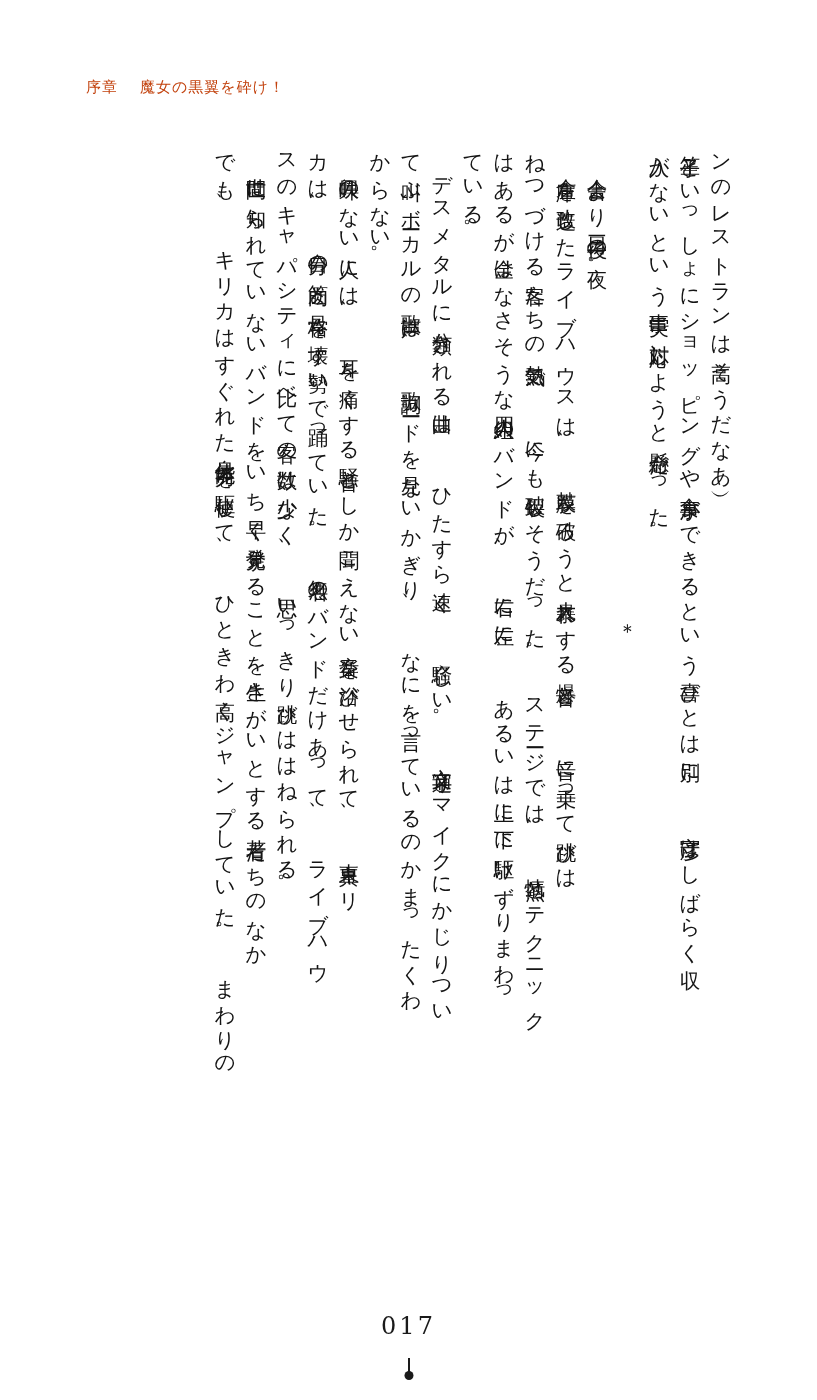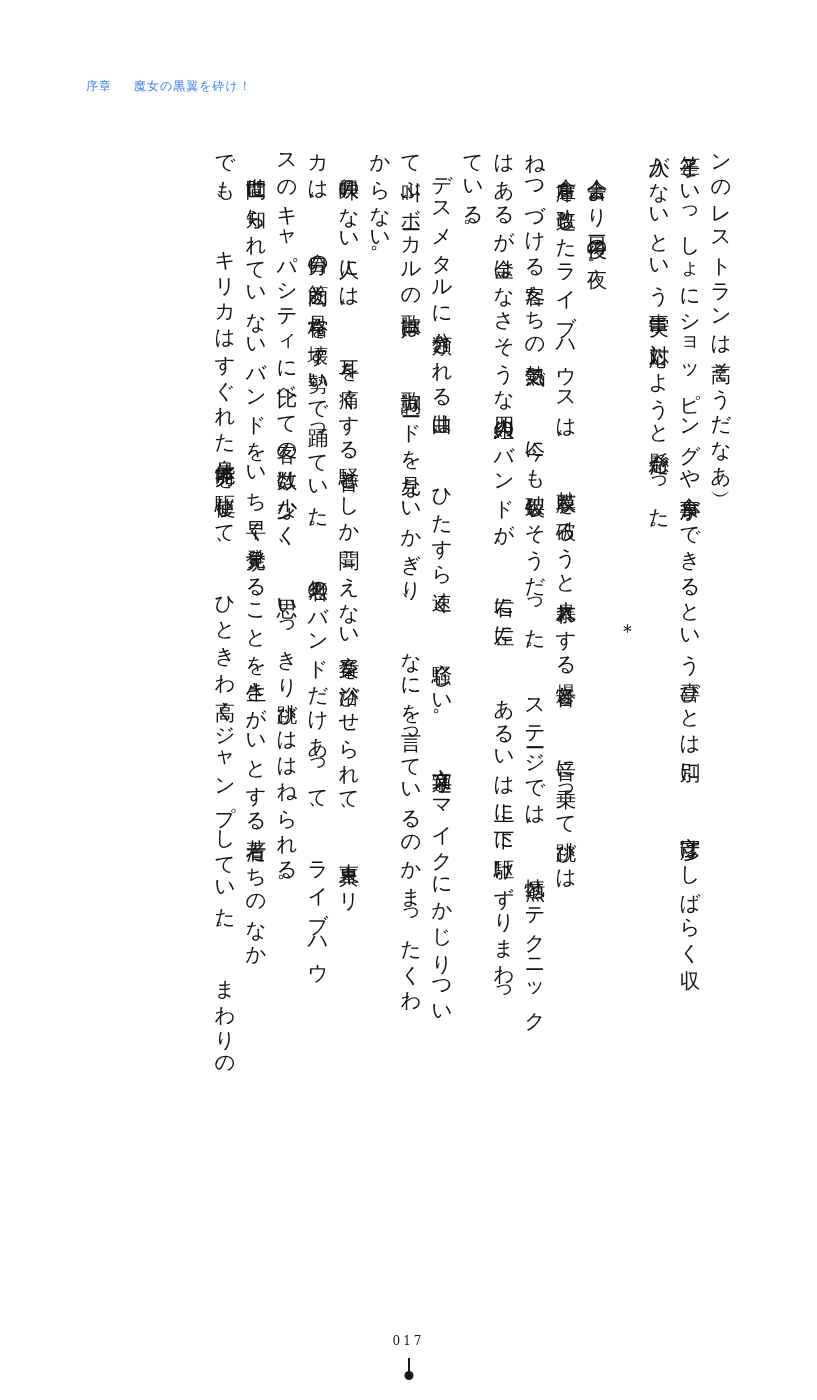--- a/index.html
+++ b/index.html
@@ -15,24 +15,24 @@
     overflow: hidden;
     font-family: "Liberation Serif", "DejaVu Serif", serif;
     color: #111111;
   }
 
   
   .running-header {
     position: absolute;
     top: 78px;
     left: 86px;
-    font-size: 12px;
+    font-size: 15px;
     letter-spacing: 1px;
     white-space: nowrap;
-    color: #3b82f6;
+    color: #c2410c;
     font-family: "DejaVu Serif", "Liberation Serif", serif;
   }
   .running-header .chapter-label { margin-right: 22px; }
 
   
   .body-text {
     position: absolute;
     top: 140px;
     right: 86px;
     width: 620px;
@@ -59,25 +59,25 @@
   .col.indent { padding-top: 22px; }
 
   
   .col.sep {
     font-size: 20px;
   }
 
   
   .folio {
     position: absolute;
-    bottom: 52px;
+    bottom: 60px;
     left: 0;
     right: 0;
     text-align: center;
-    font-size: 12px;
+    font-size: 24px;
     letter-spacing: 3px;
     color: #1a1a1a;
     font-family: "DejaVu Serif", "Liberation Serif", serif;
   }
   .folio-mark {
     position: absolute;
     bottom: 20px;
     left: 50%;
     transform: translateX(-50%);
     width: 9px;

